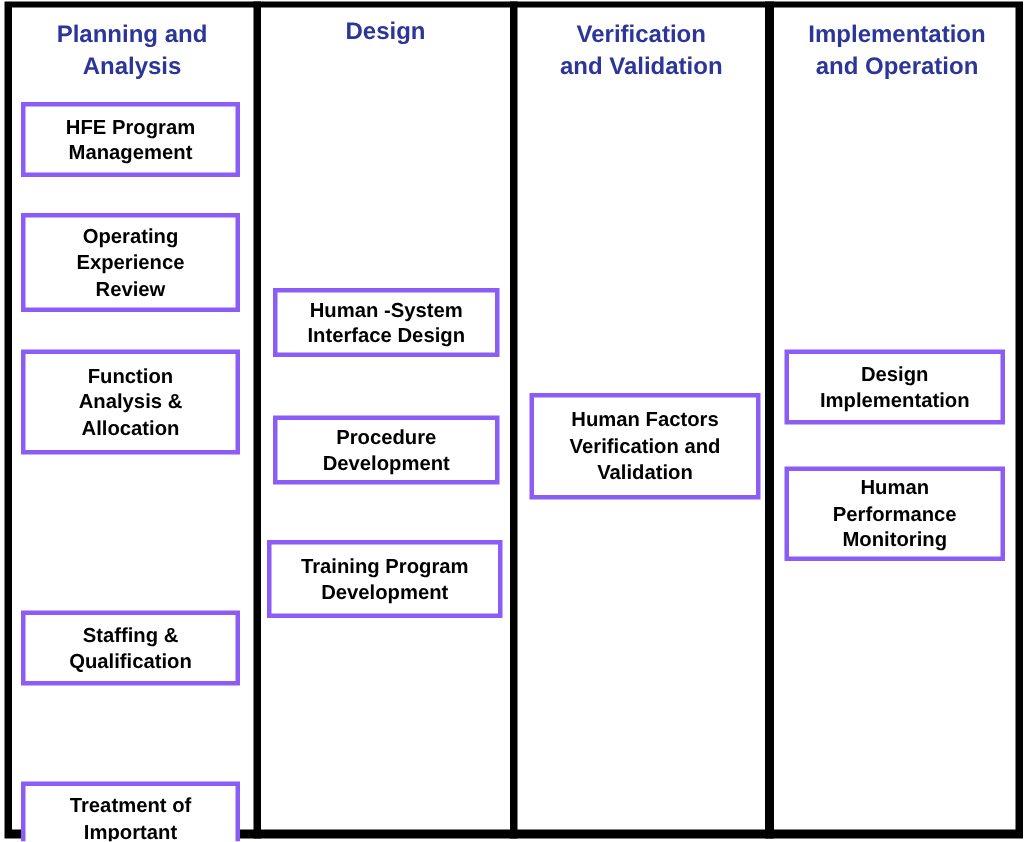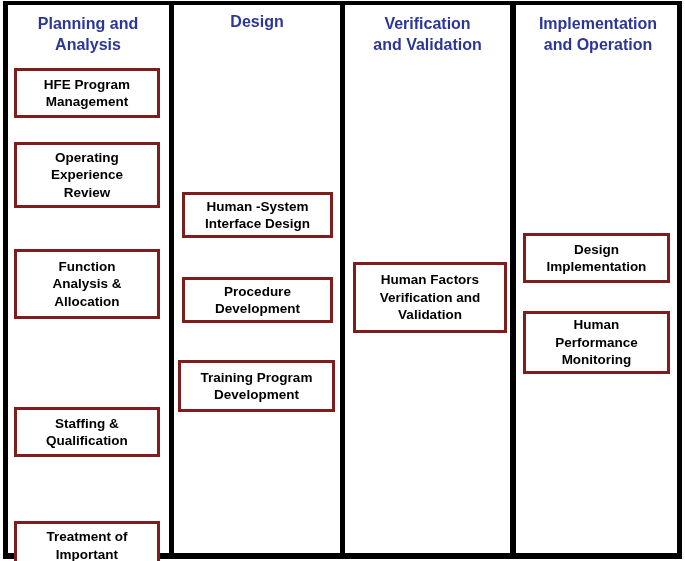--- a/index.html
+++ b/index.html
@@ -49,36 +49,36 @@
     letter-spacing: 0px;
   }
   .h1 { left: 10px;  top: 13px; width: 156px; }
   .h2 { left: 177px; top: 11px; width: 160px; }
   .h3 { left: 348px; top: 13px; width: 159px; }
   .h4 { left: 519px; top: 13px; width: 158px; }
 
   .box {
     position: absolute;
     box-sizing: border-box;
-    border: 3px solid #7f1d1d;
+    border: 3px solid #8b5cf6;
     background: #ffffff;
     color: #000000;
     font-weight: bold;
     font-size: 13.5px;
     line-height: 17.5px;
     text-align: center;
     white-space: pre-line;
     display: flex;
     align-items: center;
     justify-content: center;
   }
   
   .c1b1 { left: 14px; width: 146px; top: 68px;  height: 50px; }
   .c1b2 { left: 14px; width: 146px; top: 142px; height: 66px; }
-  .c1b3 { left: 14px; width: 146px; top: 249px; height: 70px; }
+  .c1b3 { left: 14px; width: 146px; top: 233px; height: 70px; }
   .c1b4 { left: 14px; width: 146px; top: 323px; height: 60px; }
   .c1b5 { left: 14px; width: 146px; top: 407px; height: 50px; }
   .c1b6 { left: 14px; width: 146px; top: 480px; height: 67px; margin-top: 41px; }
   
   .c2b1 { left: 182px; width: 151px; top: 192px; height: 46px; }
   .c2b2 { left: 182px; width: 151px; top: 277px; height: 46px; }
   .c2b3 { left: 178px; width: 157px; top: 360px; height: 52px; }
   
   .c3b1 { left: 353px; width: 154px; top: 262px; height: 71px; }
   

